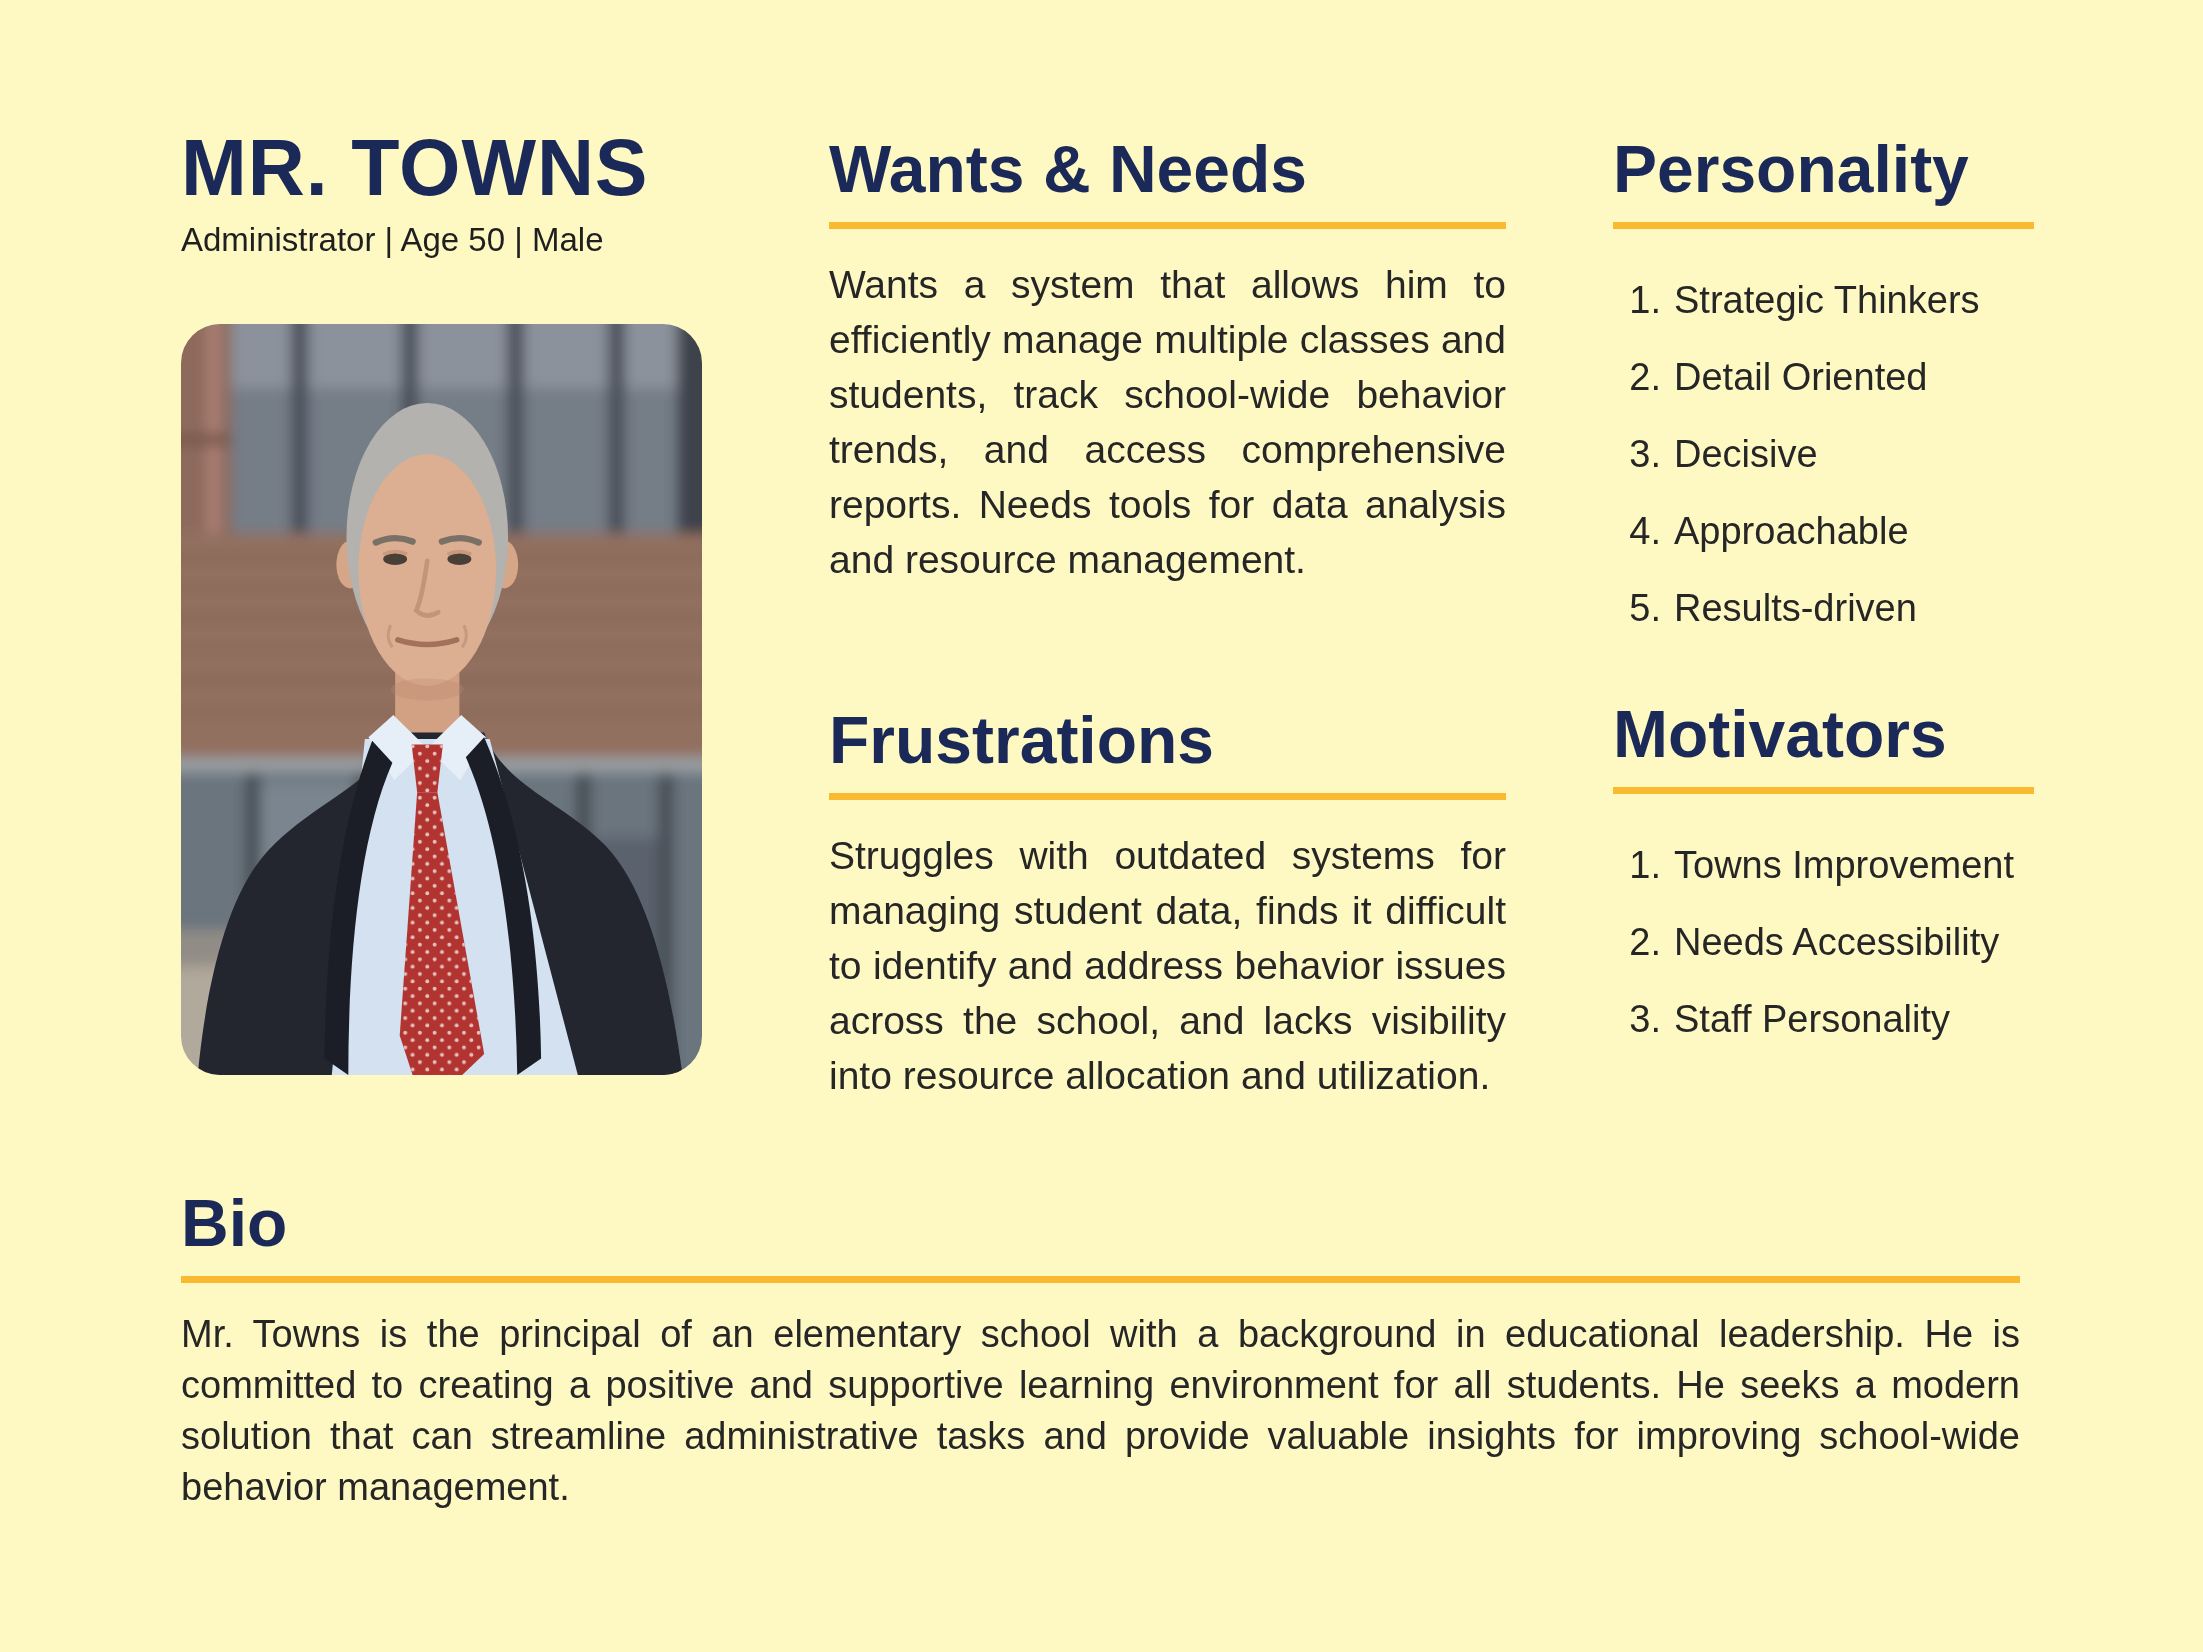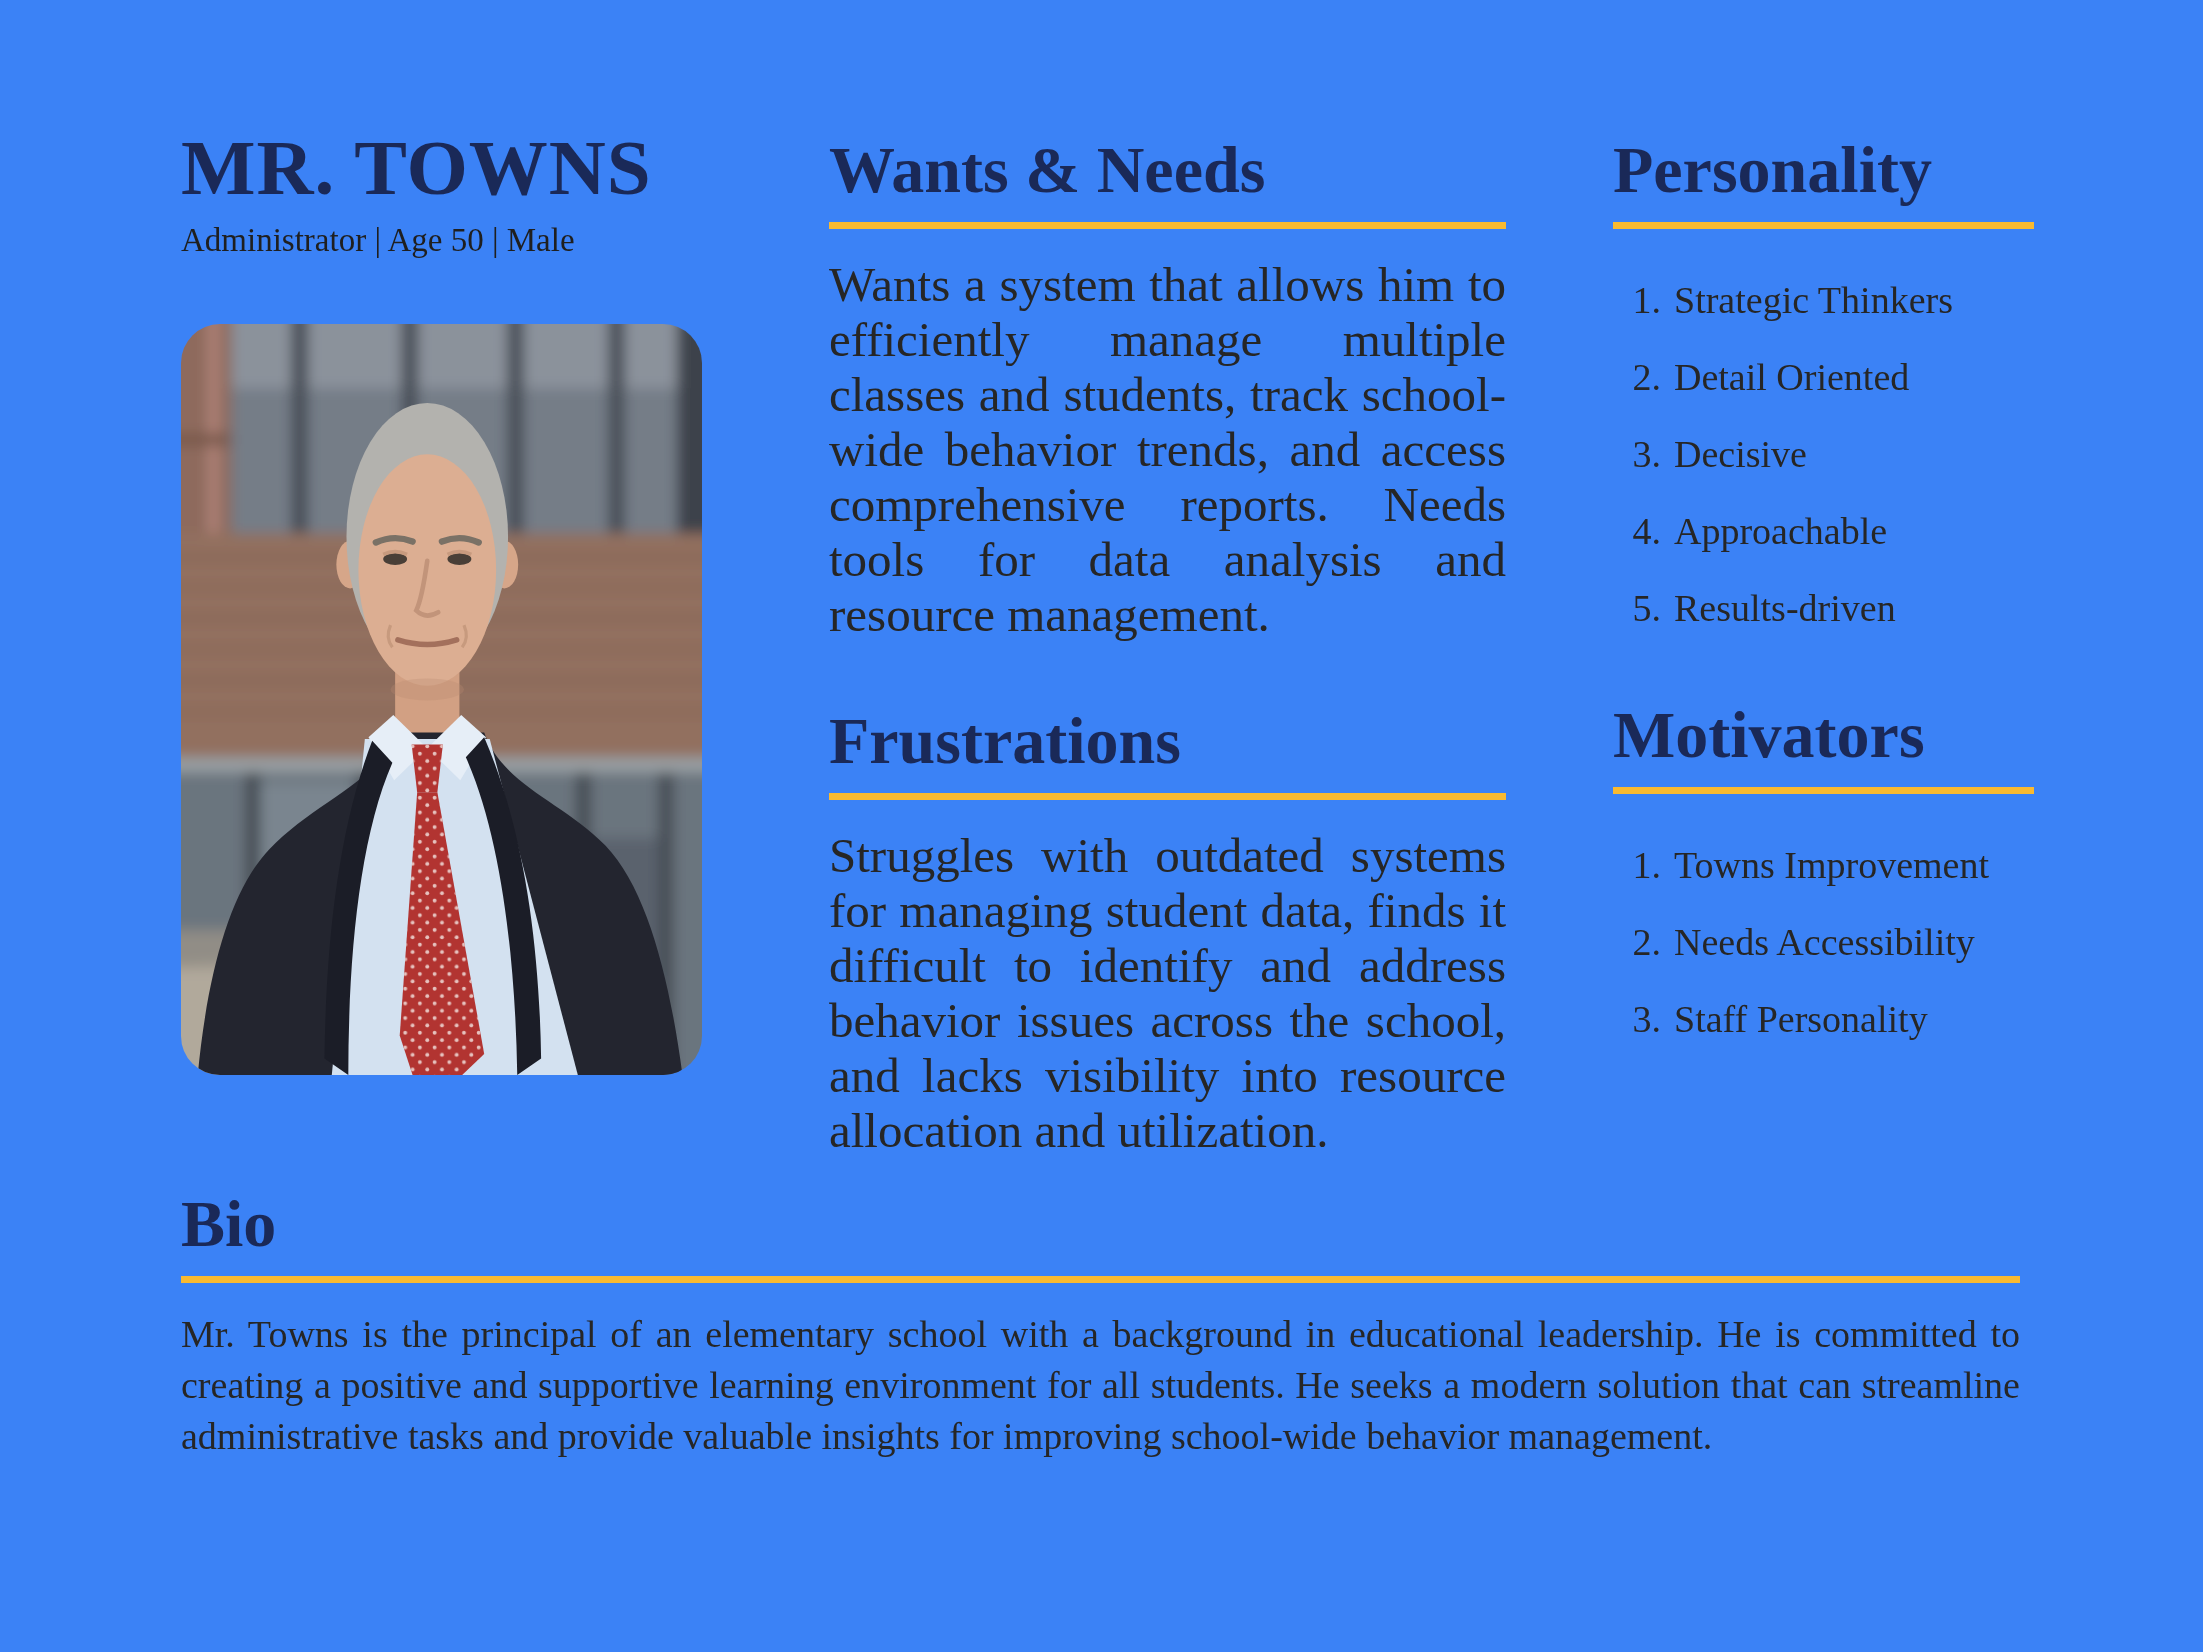--- a/index.html
+++ b/index.html
@@ -1,22 +1,22 @@
 <!DOCTYPE html>
 <html style="font-size:14.7px"><head>
 <meta charset="utf-8">
 <style>
   html, body { margin: 0; padding: 0; background: #ffffff; }
   .page {
     position: relative;
     width: 2204px;
     height: 1653px;
-    background: #3b82f6;
+    background: #fef9c3;
     overflow: hidden;
-    font-family: Liberation Serif, serif;
+    font-family: Liberation Sans, sans-serif;
     color: #262626;
   }
   
   .left-col { position: absolute; left: 181px; top: 125px; width: 525px; }
   .persona-name {
     margin: 0;
     font-size: 79px;
     font-weight: 800;
     line-height: 1.1;
     letter-spacing: 0.9px;
@@ -51,21 +51,21 @@
     color: #1A2958;
   }
   .rule {
     height: 7.3px;
     background: #F9BA31;
     margin-top: 13px;
     border: none;
   }
   .sec-body {
     margin: 27.5px 0 0;
-    font-size: 49px;
+    font-size: 39px;
     line-height: 55px;
     text-align: justify;
     color: #262626;
   }
   .bio-body {
     margin: 26px 0 0;
     font-size: 38px;
     line-height: 51px;
     text-align: justify;
     color: #262626;

